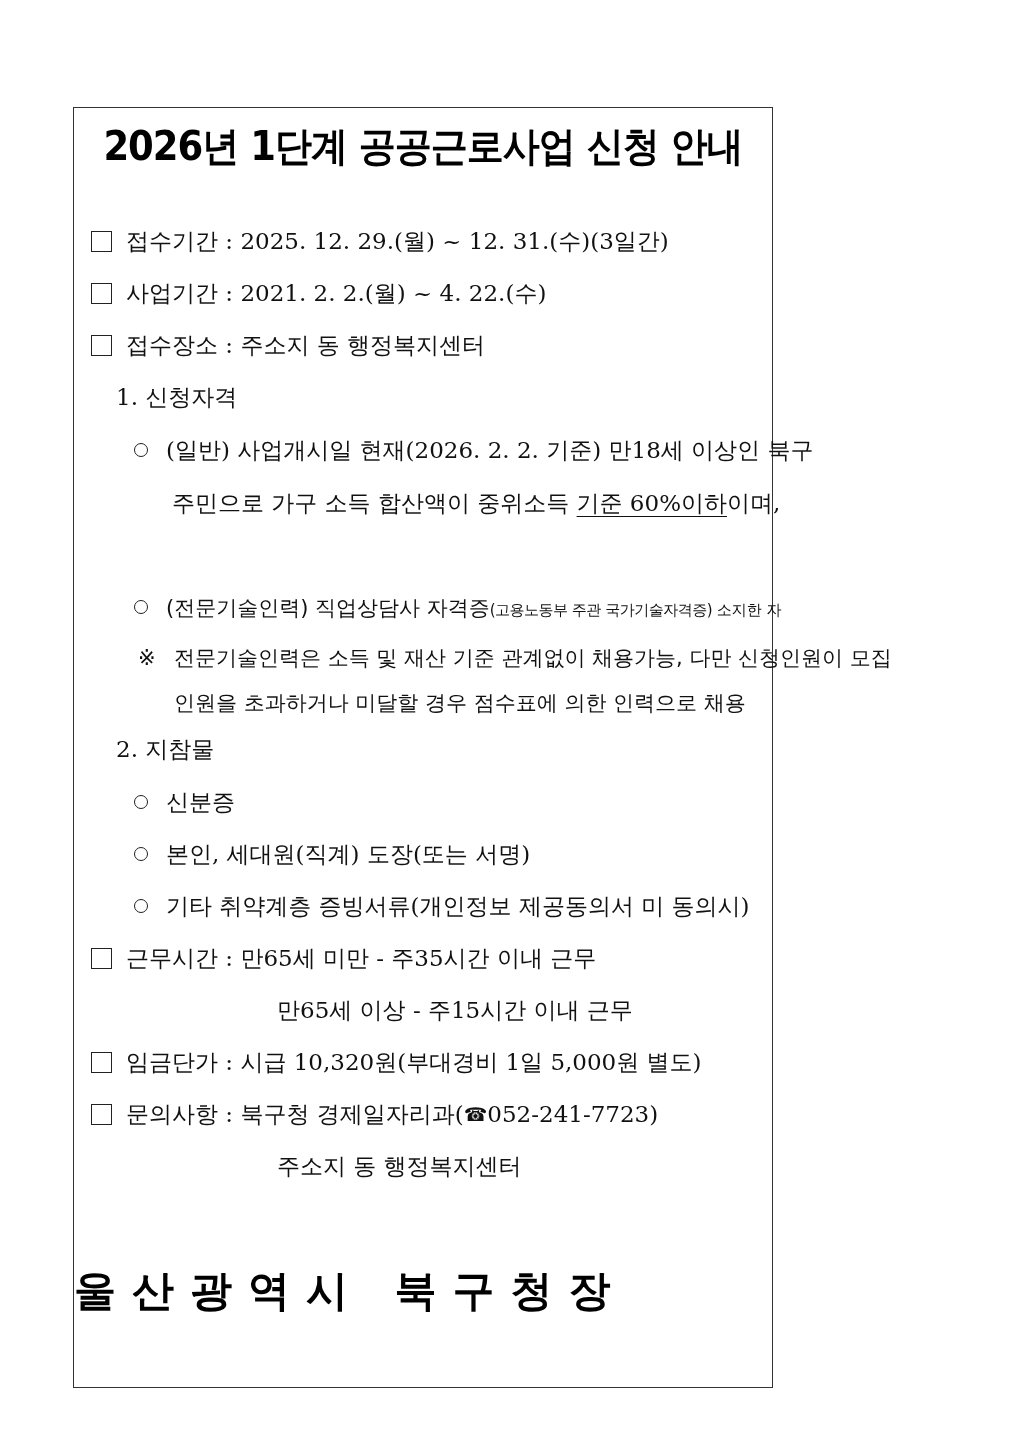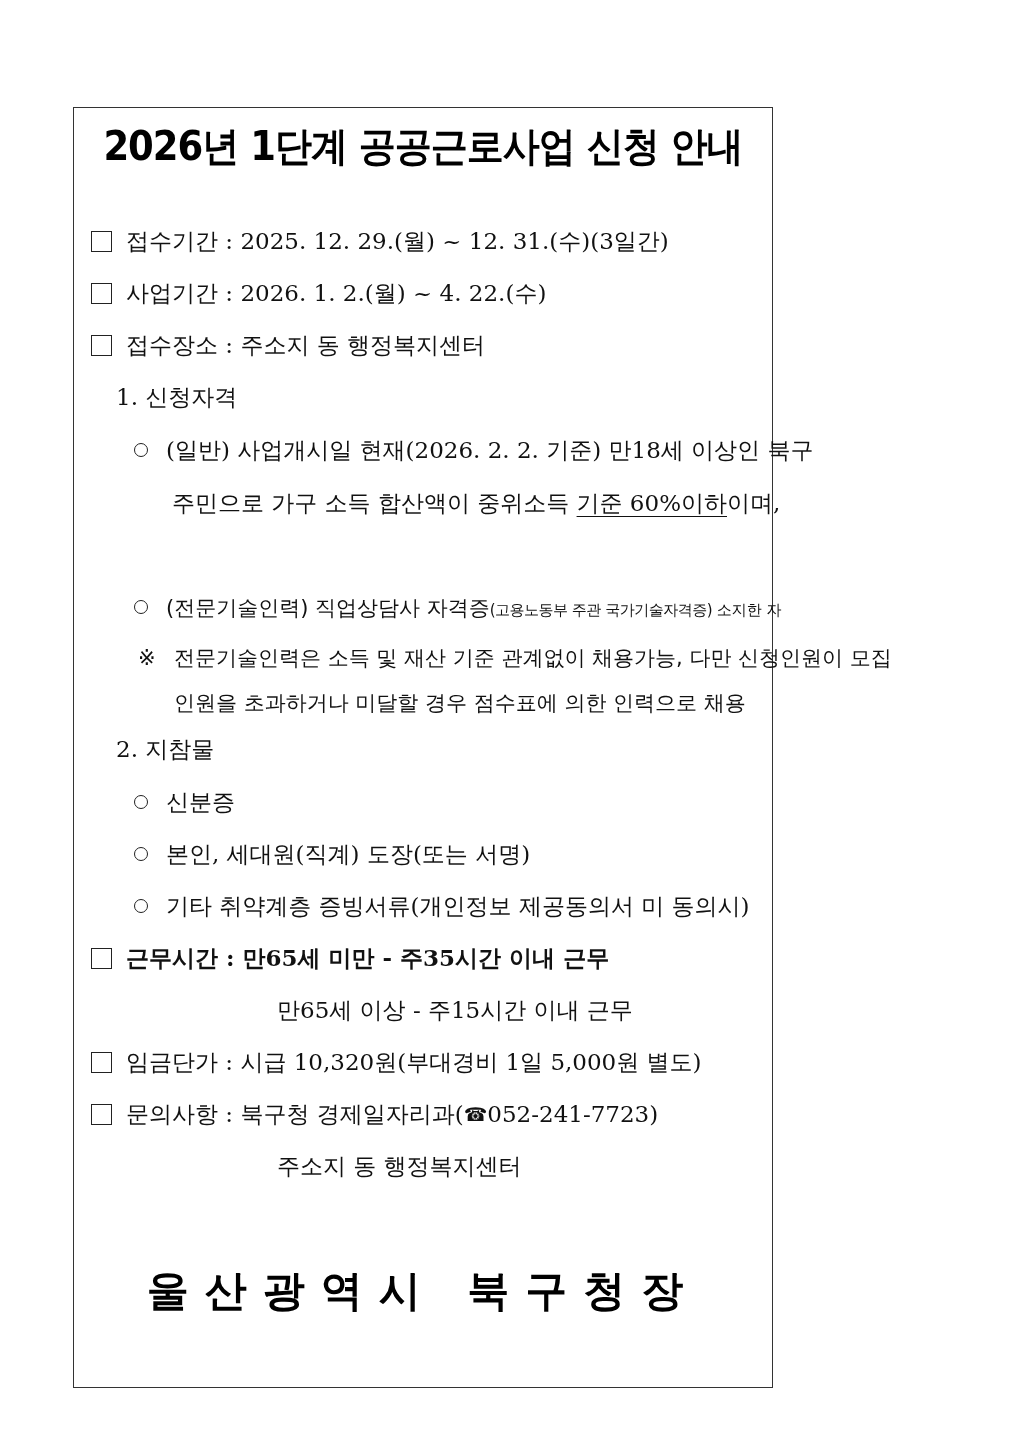--- a/index.html
+++ b/index.html
@@ -14,42 +14,42 @@
   .box { display: inline-block; width: 21px; height: 21px; border: 1.3px solid #222;
          box-sizing: border-box; vertical-align: -3px; margin-right: 14px; }
   .circ { display: inline-block; width: 14px; height: 14px; border: 1.3px solid #222;
           border-radius: 50%; box-sizing: border-box; vertical-align: 1px; margin-right: 18px; }
   .u { text-decoration: underline; text-underline-offset: 5px; text-decoration-thickness: 1px; }
   .small { font-size: 15px; letter-spacing: -0.5px; }
   .sans { font-family: "DejaVu Sans", "Liberation Sans", sans-serif; }
   .note { font-size: 21px; }
   .ref { display: inline-block; width: 26px; margin-right: 10px; }
   .label { display: inline-block; }
-  .sig { position: absolute; left: 0; right: 0; top: 1155px; text-align: center;
+  .sig { position: absolute; left: 0; right: 0; top: 1155px; 
          font-family: "DejaVu Sans", "Liberation Sans", sans-serif; font-weight: bold;
          font-size: 42px; letter-spacing: 16px; color: #000; }
   .phone { font-size: 19px; vertical-align: 1px; }
 </style>
 </head>
 <body>
 
 <div class="frame">
 
   <div class="title">2026년 1단계 공공근로사업 신청 안내</div>
 
   <div class="line" style="left:17px; top:118px;">
     <span class="box"></span><span class="label">접수기간</span>
     <span>:</span>
     <span>2025. 12. 29.(월) ~ 12. 31.(수)(3일간)</span>
   </div>
 
   <div class="line" style="left:17px; top:170px;">
     <span class="box"></span><span class="label">사업기간</span>
     <span>:</span>
-    <span>2026. 1. 2.(월) ~ 4. 22.(수)</span>
+    <span>2021. 2. 2.(월) ~ 4. 22.(수)</span>
   </div>
 
   <div class="line" style="left:17px; top:222px;">
     <span class="box"></span><span class="label">접수장소</span>
     <span>:</span>
     <span>주소지 동 행정복지센터</span>
   </div>
 
   <div class="line" style="left:42px; top:274px;">1. 신청자격</div>
 
@@ -74,21 +74,21 @@
   <div class="line" style="left:60px; top:679px;">
     <span class="circ"></span><span>신분증</span>
   </div>
   <div class="line" style="left:60px; top:731px;">
     <span class="circ"></span><span>본인, 세대원(직계) 도장(또는 서명)</span>
   </div>
   <div class="line" style="left:60px; top:783px;">
     <span class="circ"></span><span>기타 취약계층 증빙서류(개인정보 제공동의서 미 동의시)</span>
   </div>
 
-  <div class="line" style="left:17px; top:835px;font-weight:bold;">
+  <div class="line" style="left:17px; top:835px;">
     <span class="box"></span><span class="label">근무시간</span>
     <span>:</span>
     <span>만65세 미만 - 주35시간 이내 근무</span>
   </div>
   <div class="line" style="left:203px; top:887px;">만65세 이상 - 주15시간 이내 근무</div>
 
   <div class="line" style="left:17px; top:939px;">
     <span class="box"></span><span class="label">임금단가</span>
     <span>:</span>
     <span>시급 10,320원(부대경비 1일 5,000원 별도)</span>

